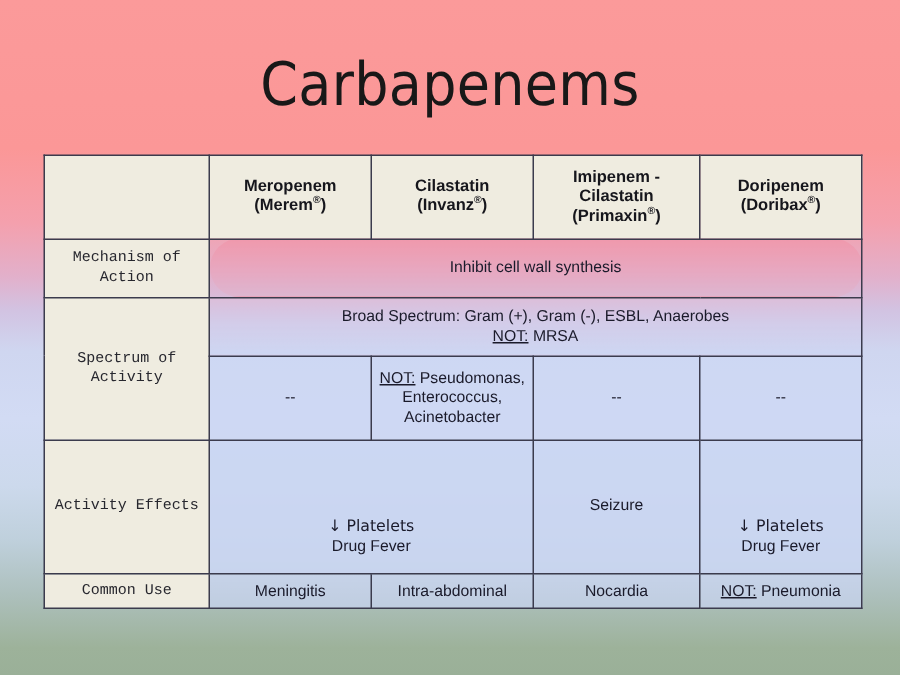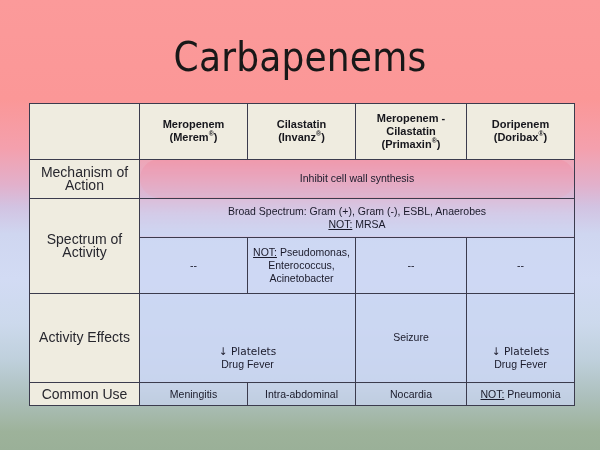--- a/index.html
+++ b/index.html
@@ -74,22 +74,23 @@
 
   col.c-label { width: 110px; }
   col.c-mero  { width: 108px; }
   col.c-erta  { width: 108px; }
   col.c-imi   { width: 111px; }
   col.c-dori  { width: 108px; }
 
   
   .lbl {
     background: #efece0;
-    font-size: 14px;
+    font-size: 10px;
     color: #27272e;
+    font-family: Liberation Mono, monospace;
   }
 
   
   .hdr {
     background: #efece0;
     font-weight: bold;
     font-size: 11px;
     color: #16161c;
   }
   .hdr sup {
@@ -156,21 +157,21 @@
           <td class="lbl"></td>
           <td class="hdr">
             <div>Meropenem</div>
             <div><span>(Merem</span><sup>®</sup><span>)</span></div>
           </td>
           <td class="hdr">
             <div>Cilastatin</div>
             <div><span>(Invanz</span><sup>®</sup><span>)</span></div>
           </td>
           <td class="hdr">
-            <div>Meropenem -</div>
+            <div>Imipenem -</div>
             <div>Cilastatin</div>
             <div><span>(Primaxin</span><sup>®</sup><span>)</span></div>
           </td>
           <td class="hdr">
             <div>Doripenem</div>
             <div><span>(Doribax</span><sup>®</sup><span>)</span></div>
           </td>
         </tr>
 
         <tr>

